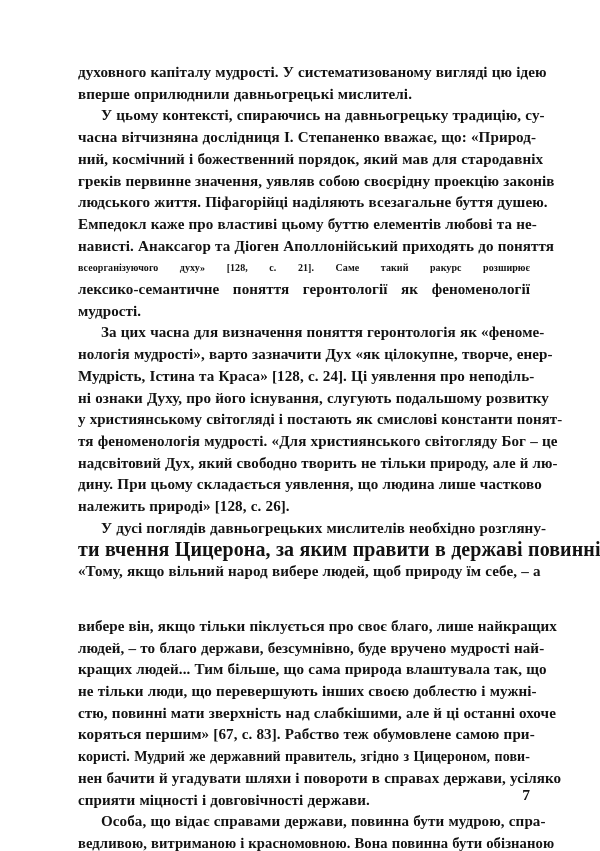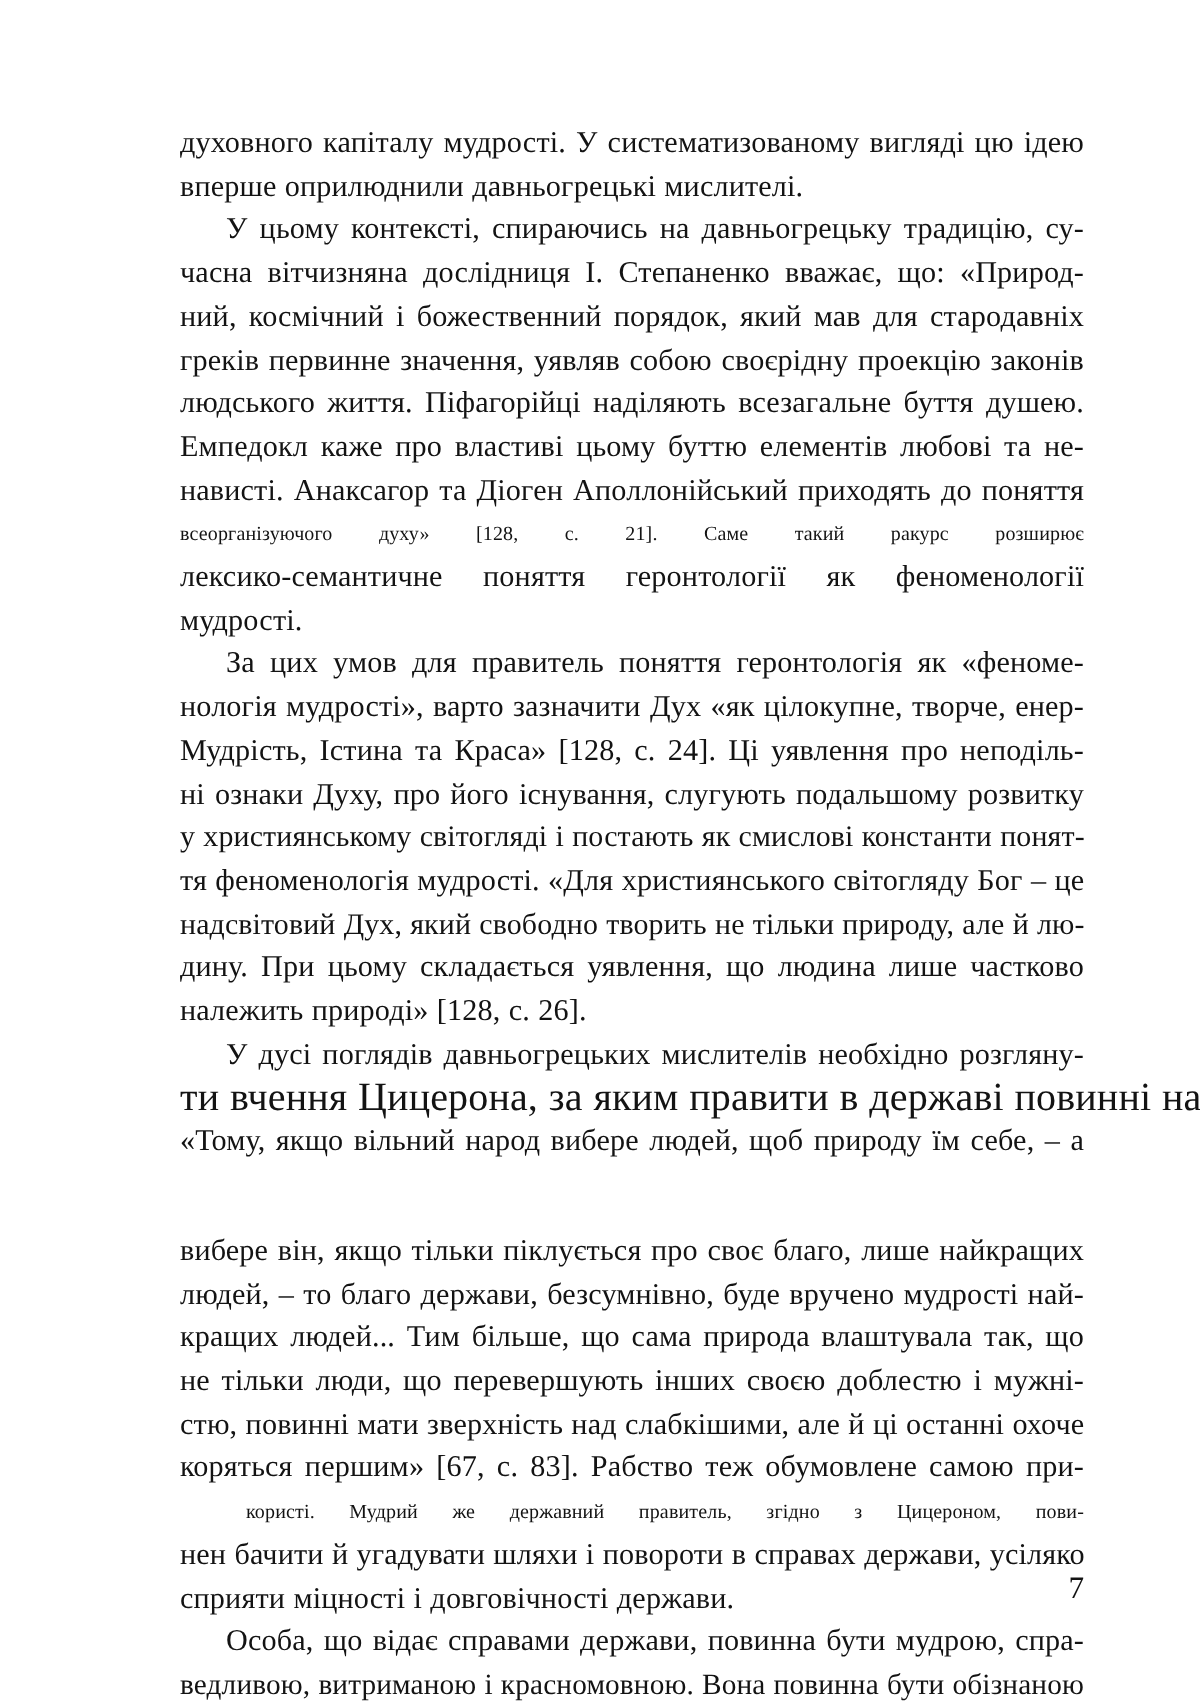--- a/index.html
+++ b/index.html
@@ -12,25 +12,26 @@
     width: 600px;
     height: 851px;
     position: relative;
     font-family: "Liberation Serif", "DejaVu Serif", serif;
     color: #131313;
     overflow: hidden;
   }
 
   #page {
     position: absolute;
-    left: 16px;
+    left: 4px;
     top: 0;
     width: 528px;
     height: 851px;
     background: #ffffff;
+    font-weight: bold;
   }
 
   #text-column {
     position: absolute;
     left: 74px;
     top: 62px;
     width: 452px;
   }
 
   .para {
@@ -88,42 +89,42 @@
       <span class="jline" style="font-size: 15.1px;">ний, космічний і божественний порядок, який мав для стародавніх</span>
       <span class="jline" style="font-size: 15.1px;">греків первинне значення, уявляв собою своєрідну проекцію законів</span>
       <span class="jline" style="font-size: 15.1px;">людського життя. Піфагорійці наділяють всезагальне буття душею.</span>
       <span class="jline" style="font-size: 15.1px;">Емпедокл каже про властиві цьому буттю елементів любові та не-</span>
       <span class="jline" style="font-size: 15.1px;">нависті. Анаксагор та Діоген Аполлонійський приходять до поняття</span>
       <span class="jline" style="font-size: 10px;">всеорганізуючого духу» [128, с. 21]. Саме такий ракурс розширює</span>
       <span class="jline free">лексико-семантичне поняття геронтології як феноменології мудрості.</span>
     </p>
 
     <p class="para">
-      <span class="jline" style="text-indent: 23px; font-size: 15.1px;">За цих умов для правитель поняття геронтологія як «феноме-</span>
+      <span class="jline" style="text-indent: 23px; font-size: 15.1px;">За цих часна для визначення поняття геронтологія як «феноме-</span>
       <span class="jline" style="font-size: 15.1px;">нологія мудрості», варто зазначити Дух «як цілокупне, творче, енер-</span>
       <span class="jline" style="font-size: 15.1px;">Мудрість, Істина та Краса» [128, с. 24]. Ці уявлення про неподіль-</span>
       <span class="jline" style="font-size: 15.1px;">ні ознаки Духу, про його існування, слугують подальшому розвитку</span>
       <span class="jline" style="font-size: 14.95px;">у християнському світогляді і постають як смислові константи понят-</span>
       <span class="jline" style="font-size: 15.1px;">тя феноменологія мудрості. «Для християнського світогляду Бог – це</span>
       <span class="jline" style="font-size: 14.95px;">надсвітовий Дух, який свободно творить не тільки природу, але й лю-</span>
       <span class="jline" style="font-size: 15.1px;">дину. При цьому складається уявлення, що людина лише частково</span>
       <span class="jline free">належить природі» [128, с. 26].</span>
     </p>
 
     <p class="para">
       <span class="jline" style="text-indent: 23px; font-size: 15.1px;">У дусі поглядів давньогрецьких мислителів необхідно розгляну-</span>
       <span class="jline" style="font-size: 20px;">ти вчення Цицерона, за яким правити в державі повинні найкращі.</span>
       <span class="jline" style="font-size: 15.1px;">«Тому, якщо вільний народ вибере людей, щоб природу їм себе, – а</span>
       <span class="jline" style="font-size: 15.1px; margin-top: 33px;">вибере він, якщо тільки піклується про своє благо, лише найкращих</span>
       <span class="jline" style="font-size: 15.1px;">людей, – то благо держави, безсумнівно, буде вручено мудрості най-</span>
       <span class="jline" style="font-size: 15.1px;">кращих людей... Тим більше, що сама природа влаштувала так, що</span>
       <span class="jline" style="font-size: 15.1px;">не тільки люди, що перевершують інших своєю доблестю і мужні-</span>
       <span class="jline" style="font-size: 15.1px;">стю, повинні мати зверхність над слабкішими, але й ці останні охоче</span>
       <span class="jline" style="font-size: 15.1px;">коряться першим» [67, с. 83]. Рабство теж обумовлене самою при-</span>
-      <span class="jline" style="font-size: 10px; margin-left: 33px;">користі. Мудрий же державний правитель, згідно з Цицероном, пови-</span>
+      <span class="jline" style="font-size: 14px;">користі. Мудрий же державний правитель, згідно з Цицероном, пови-</span>
       <span class="jline" style="font-size: 15.1px;">нен бачити й угадувати шляхи і повороти в справах держави, усіляко</span>
       <span class="jline free">сприяти міцності і довговічності держави.</span>
     </p>
 
     <p class="para">
       <span class="jline" style="text-indent: 23px; font-size: 15.1px;">Особа, що відає справами держави, повинна бути мудрою, спра-</span>
       <span class="jline" style="font-size: 14.65px;">ведливою, витриманою і красномовною. Вона повинна бути обізнаною</span>
 
     </p>
 

